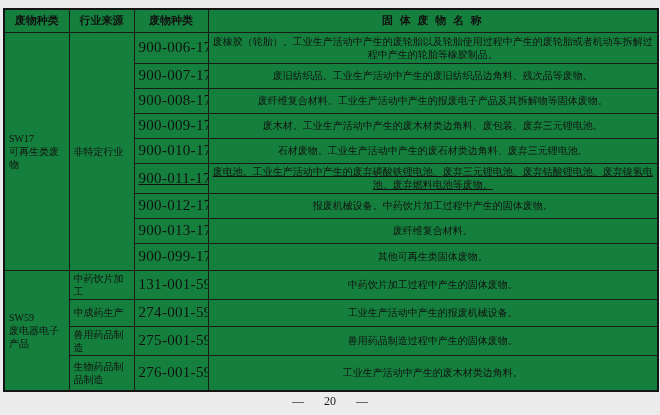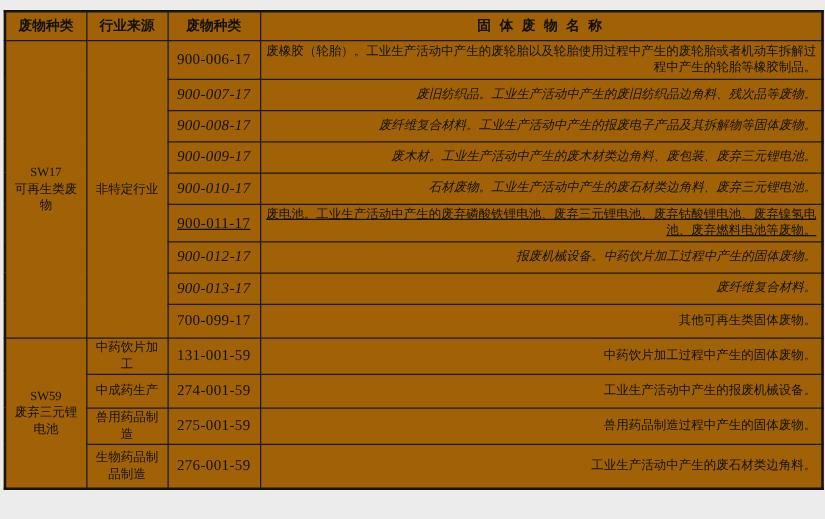--- a/index.html
+++ b/index.html
@@ -10,35 +10,35 @@
     color:#111;
     position:relative;
     overflow:hidden;
   }
   .page{position:absolute;left:0;top:0;width:660px;height:415px;background:#ececec;}
   table.waste{
     position:absolute;left:3px;top:8px;
     border-collapse:collapse;
     table-layout:fixed;
     width:654px;
-    background:#a16207;
+    background:#15803d;
     border:2px solid #141414;
   }
   table.waste td,table.waste th{
     border:1px solid #1a1a1a;
     padding:1px 4px;
     vertical-align:middle;
     overflow:hidden;
   }
   th{font-size:11px;font-weight:bold;text-align:center;padding:2px;}
   th.name-h{letter-spacing:2px;}
-  td.cat,td.ind{font-size:10px;text-align:center;line-height:13px;}
-  td.code{font-size:12px;text-align:center;letter-spacing:0.3px;white-space:nowrap;}
-  td.name{font-size:10px;text-align:right;line-height:13px;}
-  tr.h23{height:23px;} tr.h25{height:25px;font-style:italic;} tr.h27{height:27px;}
+  td.cat,td.ind{font-size:10px;line-height:13px;}
+  td.code{font-size:15px;text-align:center;letter-spacing:0.3px;white-space:nowrap;}
+  td.name{font-size:10px;text-align:center;line-height:13px;}
+  tr.h23{height:23px;} tr.h25{height:25px;} tr.h27{height:27px;}
   tr.h30{height:30px;text-decoration:underline;} tr.h31{height:31px;} tr.h36{height:36px;}
   .footer{
     position:absolute;left:0;top:394px;width:660px;
     text-align:center;font-size:12px;color:#1a1a1a;
   }
   .footer span{margin:0 10px;}
 </style>
 </head>
 <body>
 
@@ -91,45 +91,48 @@
     </tr>
     <tr class="h25">
       <td class="code">900-012-17</td>
       <td class="name">报废机械设备。中药饮片加工过程中产生的固体废物。</td>
     </tr>
     <tr class="h25">
       <td class="code">900-013-17</td>
       <td class="name">废纤维复合材料。</td>
     </tr>
     <tr class="h27">
-      <td class="code">700-099-17</td>
+      <td class="code">900-099-17</td>
       <td class="name">其他可再生类固体废物。</td>
     </tr>
 
     <tr class="h27">
       <td class="cat" rowspan="4">
         <div>SW59</div>
-        <div>废弃三元锂电池</div>
+        <div>废电器电子产品</div>
       </td>
       <td class="ind">中药饮片加工</td>
       <td class="code">131-001-59</td>
       <td class="name">中药饮片加工过程中产生的固体废物。</td>
     </tr>
     <tr class="h27">
       <td class="ind">中成药生产</td>
       <td class="code">274-001-59</td>
       <td class="name">工业生产活动中产生的报废机械设备。</td>
     </tr>
     <tr class="h27">
       <td class="ind">兽用药品制造</td>
       <td class="code">275-001-59</td>
       <td class="name">兽用药品制造过程中产生的固体废物。</td>
     </tr>
     <tr class="h36">
       <td class="ind">生物药品制品制造</td>
       <td class="code">276-001-59</td>
-      <td class="name">工业生产活动中产生的废石材类边角料。</td>
+      <td class="name">工业生产活动中产生的废木材类边角料。</td>
     </tr>
   </tbody>
     </table>
 
+  <div class="footer">
+    <span>—</span><span>20</span><span>—</span>
+  </div>
 
 </div>
 
 </body></html>

